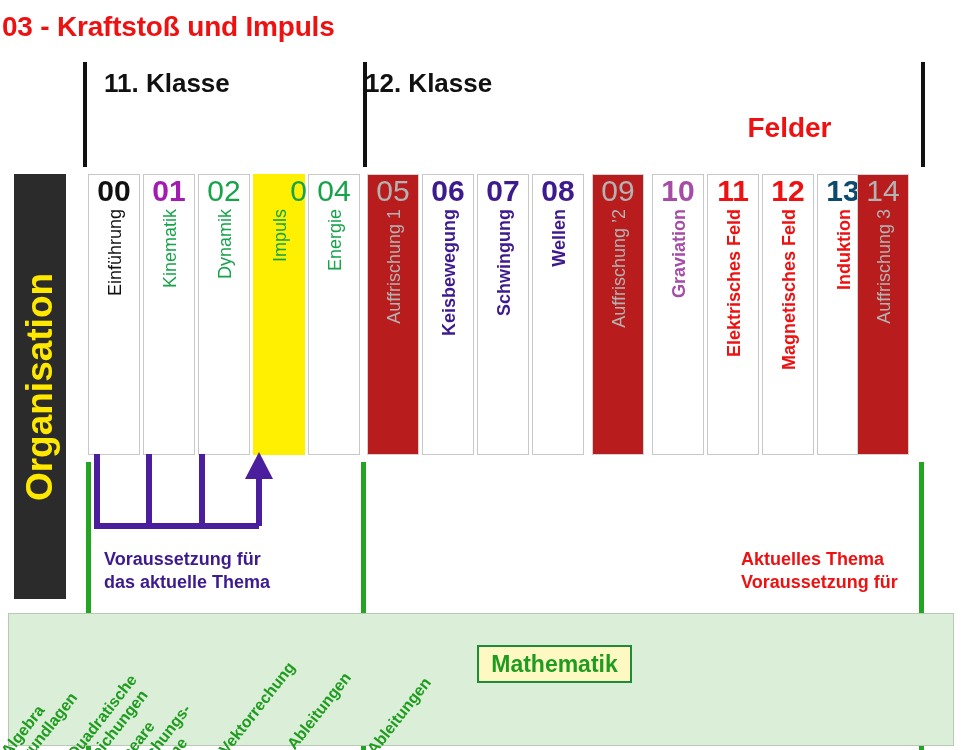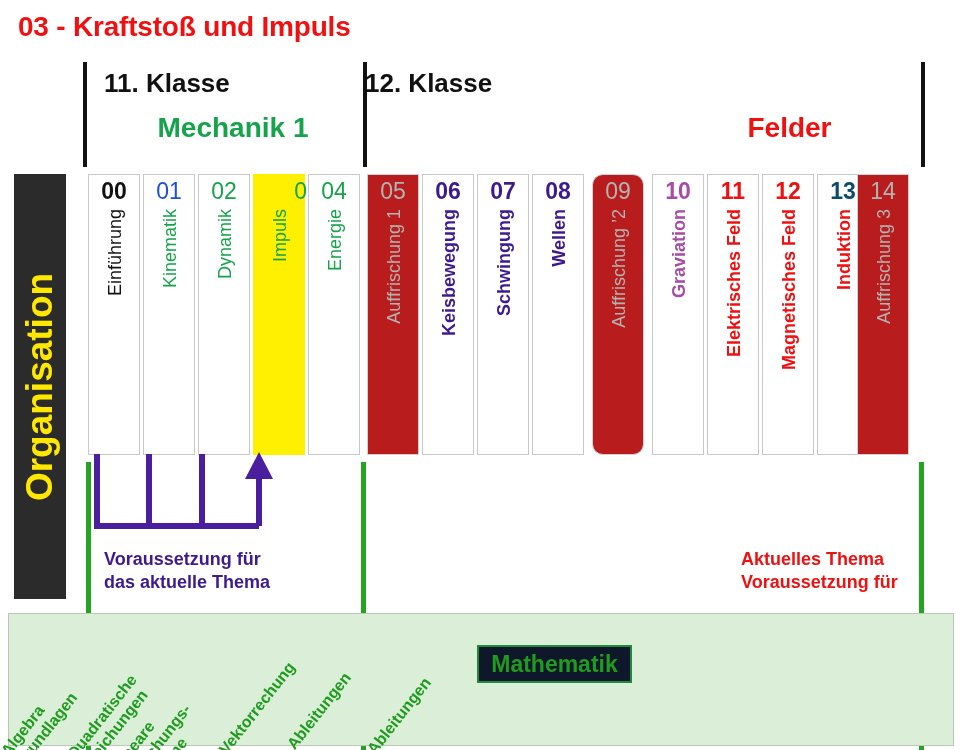--- a/index.html
+++ b/index.html
@@ -7,21 +7,21 @@
     width:962px;height:750px;
     background:#ffffff;
     font-family:"Liberation Sans", sans-serif;
     overflow:hidden;
     position:relative;
   }
   #stage{position:absolute;left:0;top:0;width:962px;height:750px;}
 
   
   #title{
-    position:absolute;left:18px;top:11px;
+    position:absolute;left:2px;top:11px;
     font-size:28px;font-weight:bold;color:#ee1111;
     letter-spacing:-0.2px;white-space:nowrap;
   }
 
   
   .hdiv{position:absolute;width:4px;background:#111111;top:62px;height:105px;}
 
   
   .klasse{
     position:absolute;font-size:26px;font-weight:bold;color:#111111;
@@ -47,21 +47,21 @@
 
   
   .col{
     position:absolute;top:174px;width:52px;height:281px;
     border:1px solid #c8c8c8;box-sizing:border-box;background:#ffffff;
   }
   .col.grey{background:#b91c1c;border-color:#d2d2d2;}
   .col.hl{background:#ffef00;border-color:#ffef00;}
   .col .num{
     position:absolute;top:3px;left:0;width:100%;
-    text-align:center;font-size:23px;font-weight:bold;line-height:26px;
+    text-align:center;font-size:30px;font-weight:bold;line-height:26px;
   }
   .col .cname{
     position:absolute;left:0;top:34px;width:52px;height:243px;
   }
   .col .cname i{
     position:absolute;left:50%;top:0;
     transform-origin:left top;
     transform:rotate(-90deg) translate(-100%,-50%);
     font-style:normal;font-size:18px;font-weight:bold;
     white-space:nowrap;line-height:18px;
@@ -90,21 +90,21 @@
     position:absolute;left:8px;top:613px;width:946px;height:133px;
     background:#dbeed8;border:1px solid #b8c9b6;box-sizing:border-box;
   }
   .mlabel{
     position:absolute;color:#1f9c1f;font-size:16px;font-weight:bold;
     white-space:nowrap;transform-origin:left bottom;
     transform:rotate(-52deg);line-height:18px;
   }
   #mathbox{
     position:absolute;left:477px;top:645px;width:155px;height:38px;
-    border:2px solid #1f8a3a;background:#0f172a;box-sizing:border-box;
+    border:2px solid #1f8a3a;background:#fef9c3;box-sizing:border-box;
   }
   #mathbox span{
     position:absolute;left:0;top:0;width:100%;height:100%;
     display:flex;align-items:center;justify-content:center;
     color:#1f9c1f;font-size:23px;font-weight:bold;
   }
 </style>
 </head>
 <body>
 
@@ -112,35 +112,34 @@
 
   <div id="title">03 - Kraftstoß und Impuls</div>
 
   <div class="hdiv" style="left:83px;"></div>
   <div class="hdiv" style="left:363px;"></div>
   <div class="hdiv" style="left:921px;"></div>
 
   <div class="klasse" style="left:104px;top:68px;width:258px;">11. Klasse</div>
   <div class="klasse" style="left:365px;top:68px;width:554px;">12. Klasse</div>
 
-  <div class="fach" style="left:104px;top:112px;width:258px;color:#16a34a;">Mechanik 1</div>
   <div class="fach" style="left:660px;top:112px;width:259px;color:#ee1111;">Felder</div>
 
   <div id="orga">
     <span>Organisation</span>
   </div>
 
   <div class="col" style="left:88px;">
     <div class="num" style="color:#111111;">00</div>
     <div class="cname">
         <i style="color:#111111;font-weight:normal;">Einführung</i>
       </div>
   </div>
   <div class="col" style="left:143px;">
-    <div class="num" style="color:#1d4ed8;font-weight:normal;">01</div>
+    <div class="num" style="color:#a21caf;font-weight:bold;">01</div>
     <div class="cname">
         <i style="color:#16a34a;font-weight:normal;">Kinematik</i>
       </div>
   </div>
   <div class="col" style="left:198px;">
     <div class="num" style="color:#16a34a;font-weight:normal;">02</div>
     <div class="cname">
         <i style="color:#16a34a;font-weight:normal;">Dynamik</i>
       </div>
   </div>
@@ -174,21 +173,21 @@
     <div class="cname">
         <i style="color:#3d1a8e;">Schwingung</i>
       </div>
   </div>
   <div class="col" style="left:532px;">
     <div class="num" style="color:#3d1a8e;">08</div>
     <div class="cname">
         <i style="color:#3d1a8e;">Wellen</i>
       </div>
   </div>
-  <div class="col grey" style="left:592px;border-radius:11px;">
+  <div class="col grey" style="left:592px;">
     <div class="num" style="color:#b3b3b3;font-weight:normal;">09</div>
     <div class="cname">
         <i style="color:#b3b3b3;font-weight:normal;">Auffrischung ’2</i>
       </div>
   </div>
 
   <div class="col" style="left:652px;">
     <div class="num" style="color:#a64ca6;">10</div>
     <div class="cname">
         <i style="color:#a64ca6;">Graviation</i>

